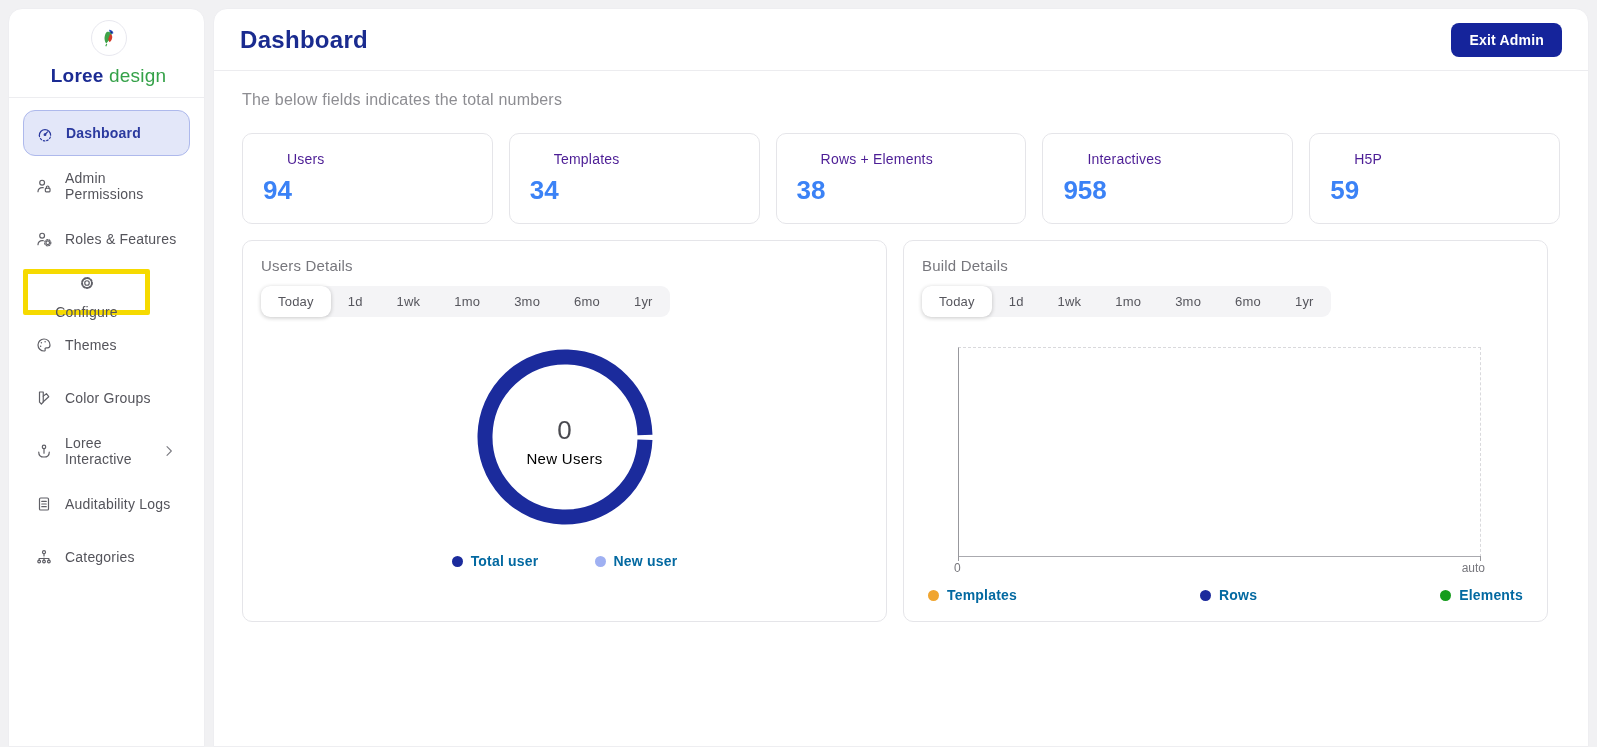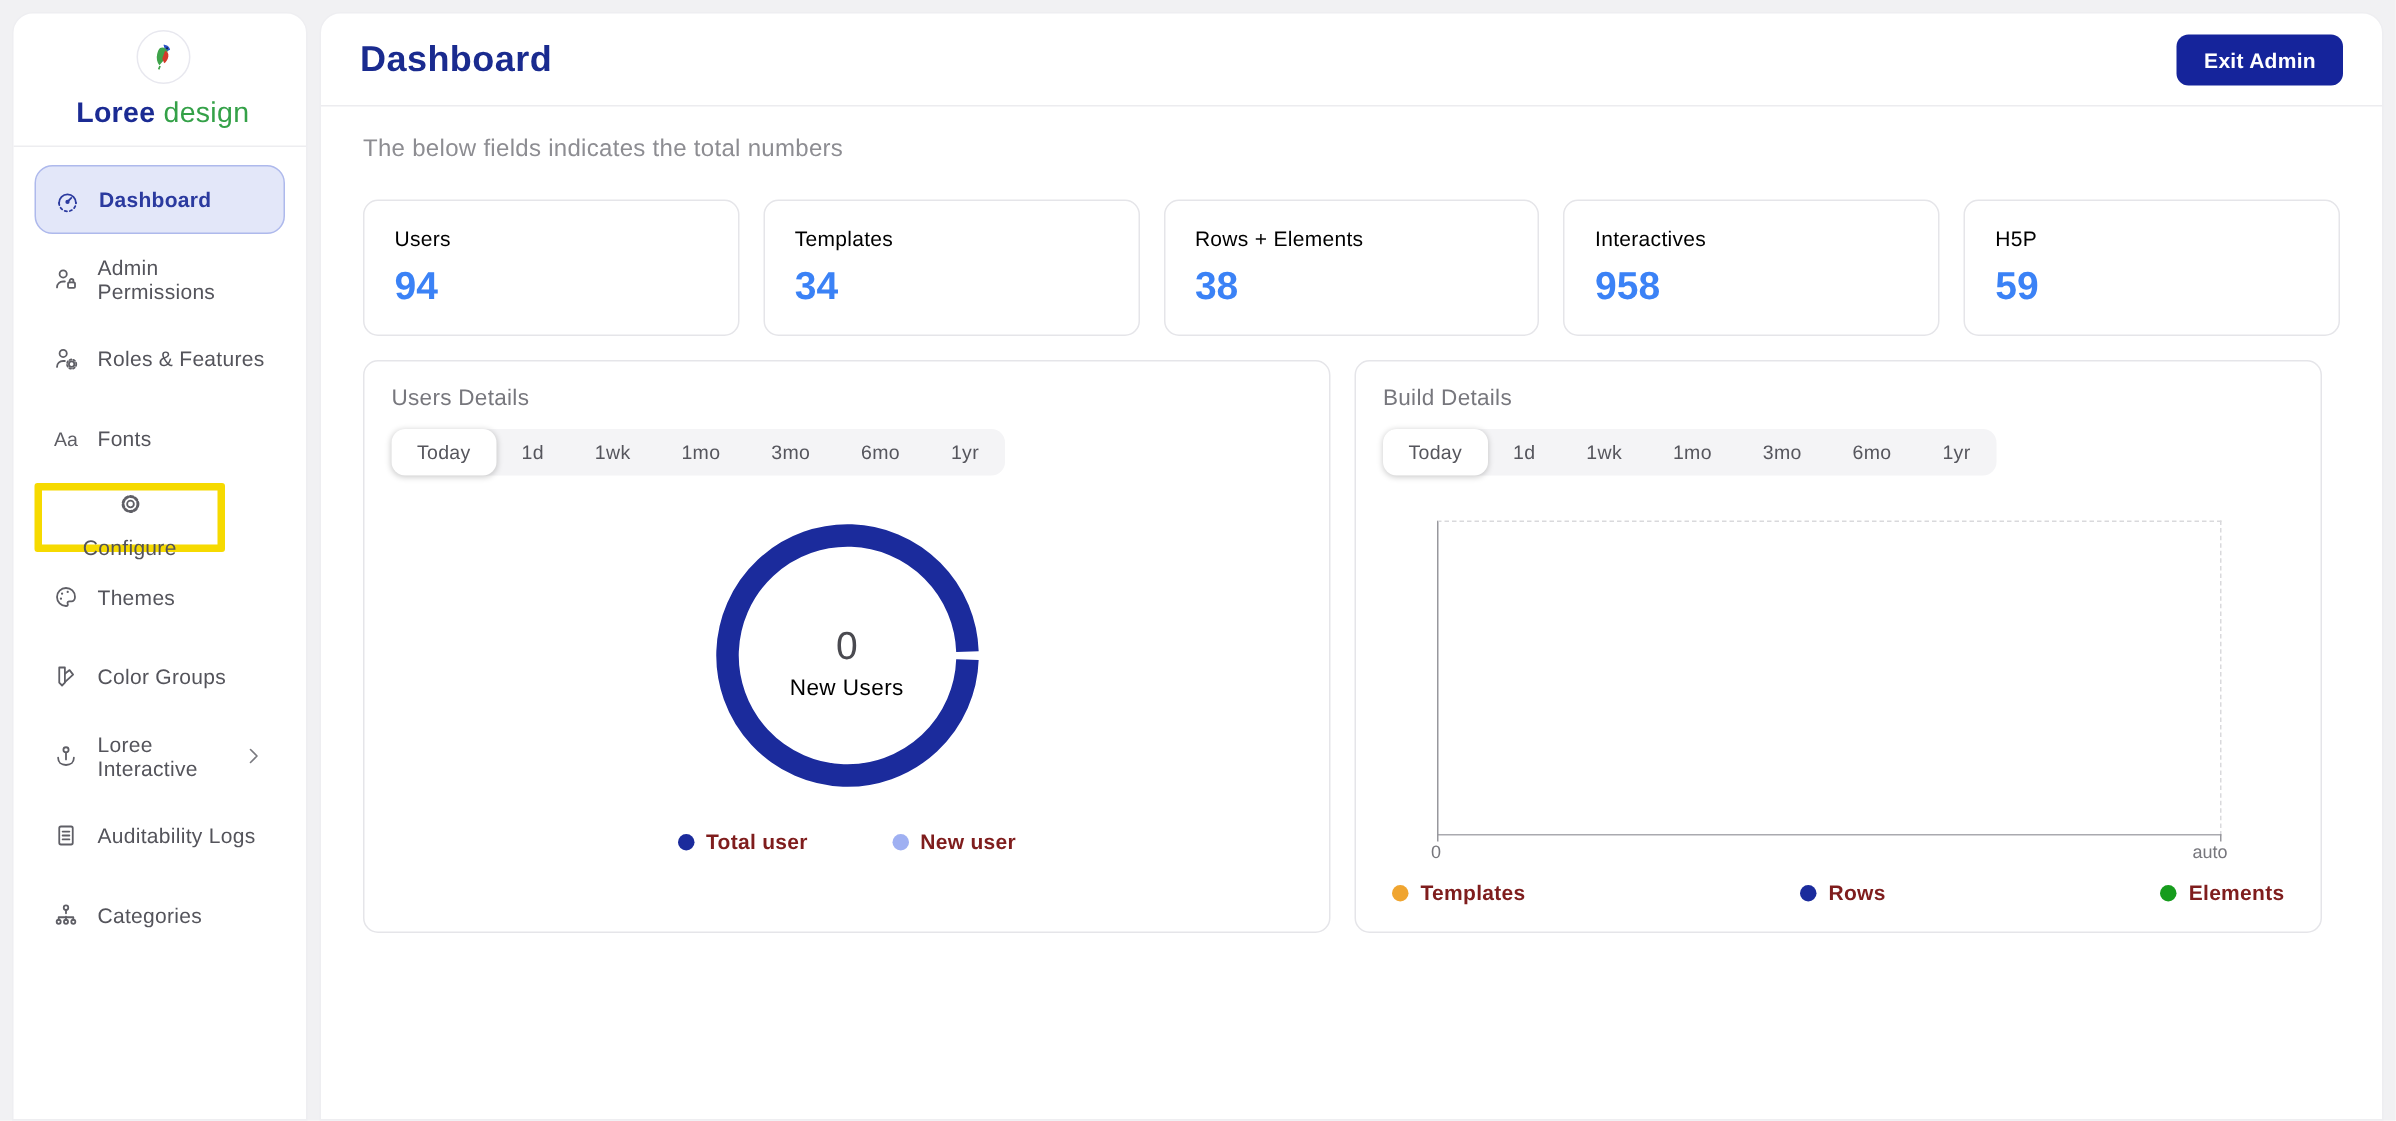--- a/index.html
+++ b/index.html
@@ -37,38 +37,38 @@
     background:#ffffff; border:1px solid #eeeef1; border-radius:14px 14px 0 0; overflow:hidden;
   }
   .main-header { display:flex; align-items:center; justify-content:space-between; padding:14px 26px 13px 26px; border-bottom:1px solid #ececef; }
   .page-title { color:#1a2b8f; font-size:24px; font-weight:bold; letter-spacing:.3px; }
   .exit-btn { background:#15249b; color:#ffffff; border:none; border-radius:8px; padding:9px 18px; font-size:14px; font-weight:bold; font-family:inherit; cursor:pointer; letter-spacing:.2px; }
   .subtitle { color:#8d8d92; font-size:16px; padding:20px 28px 6px 28px; letter-spacing:.2px; }
 
   
   .stats-row { display:flex; gap:16px; padding:18px 28px 0 28px; }
   .stat-card { flex:1; border:1px solid #e5e5e9; border-radius:10px; padding:17px 20px; background:#fff; min-height:87px; }
-  .stat-label { color:#000000; font-size:14px; margin-bottom:8px; letter-spacing:.2px; }
+  .stat-label { color:#4c1d95; font-size:14px; margin-bottom:8px; letter-spacing:.2px;margin-left:24px; }
   .stat-value { color:#3b82f6; font-size:26px; font-weight:bold; }
 
   
   .charts-row { display:flex; gap:16px; padding:16px 40px 0 28px; }
   .chart-card { flex:1; border:1px solid #e5e5e9; border-radius:10px; background:#fff; height:382px; padding:16px 18px; position:relative; }
   .card-title { color:#77777d; font-size:15px; letter-spacing:.2px; margin-bottom:12px; }
   .tabbar { display:inline-flex; background:#f4f4f6; border-radius:9px; }
   .tab { padding:8px 17px; font-size:13px; color:#56565d; border-radius:9px; cursor:pointer; letter-spacing:.2px; }
   .tab.active { background:#ffffff; box-shadow:0 1px 4px rgba(0,0,0,.22); font-weight:normal; }
 
   
   .donut-wrap { display:flex; justify-content:center; margin-top:26px; position:relative; }
   .donut-center { position:absolute; top:72px; width:100%; text-align:center; pointer-events:none; }
   .donut-value { font-size:26px; color:#4a4a50; }
   .donut-sub { font-size:15px; color:#000000; margin-top:4px; letter-spacing:.3px; }
   .legend-users { display:flex; justify-content:center; gap:56px; margin-top:22px; }
-  .legend-item { display:flex; align-items:center; gap:8px; font-size:14px; color:#7f1d1d; font-weight:bold; letter-spacing:.2px; }
+  .legend-item { display:flex; align-items:center; gap:8px; font-size:14px; color:#0369a1; font-weight:bold; letter-spacing:.2px; }
   .dot { width:11px; height:11px; border-radius:50%; flex:0 0 11px; }
   .dot-total { background:#1b2b9c; }
   .dot-new { background:#9fb0f2; }
   .dot-templates { background:#f0a530; }
   .dot-rows { background:#1b2b9c; }
   .dot-elements { background:#169c1d; }
 
   
   .plot-area {
     margin:30px 48px 0 36px; height:210px;
@@ -133,24 +133,20 @@
             <circle cx="9.5" cy="7.5" r="3.2"></circle>
             <path d="M4 19.5c0-3.2 2.4-5.3 5.5-5.3h1.5"></path>
             <circle cx="17" cy="17" r="2.4"></circle>
             <circle cx="17" cy="17" r="4.1" stroke-dasharray="1.6 1.8"></circle>
           </svg>
       </span>
       <span class="label">Roles &amp; Features</span>
     </div>
 
 
-    <div class="nav-item">
-      <span class="icon textic">Aa</span>
-      <span class="label">Fonts</span>
-    </div>
 
     <div class="nav-item highlighted">
       <span class="icon">
         <svg width="18" height="18" viewBox="0 0 24 24">
             <circle cx="12" cy="12" r="3"></circle>
             <circle cx="12" cy="12" r="6.6" stroke-width="2.6" stroke-dasharray="2.3 2.1"></circle>
           </svg>
       </span>
       <span class="label">Configure</span>
     </div>

